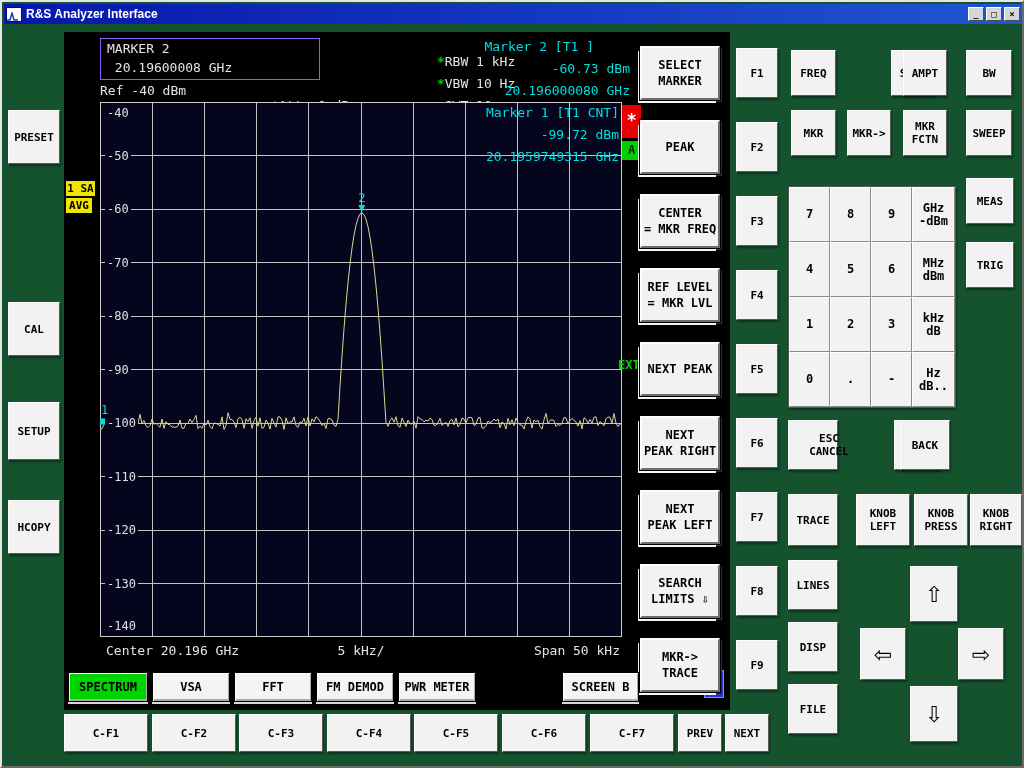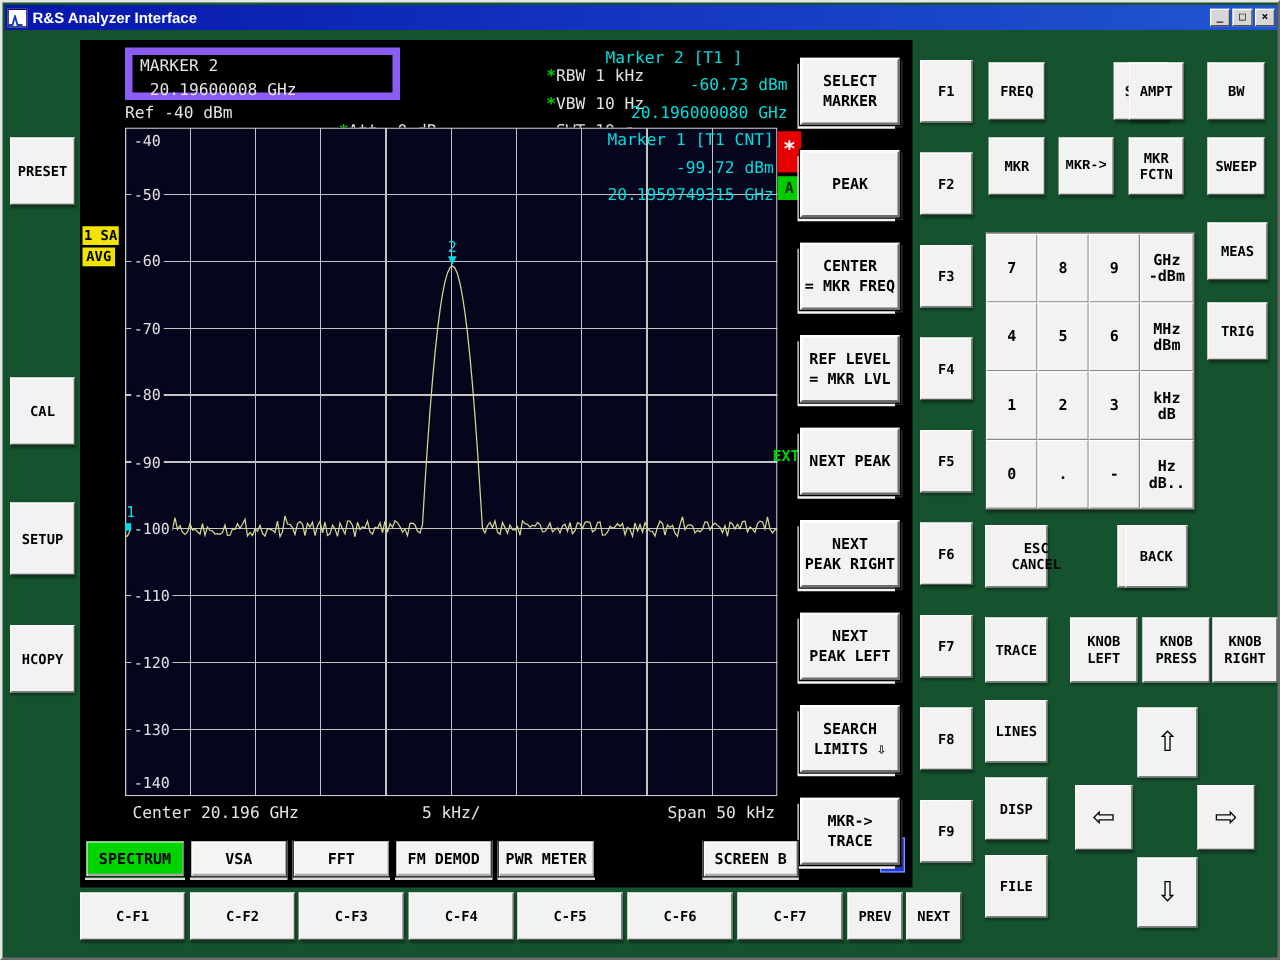--- a/index.html
+++ b/index.html
@@ -13,21 +13,21 @@
         font:bold 9px/12px "DejaVu Sans Mono",monospace;text-align:center;margin-left:2px;color:#000;box-sizing:border-box;}
   #winbtns{margin-left:auto;display:flex;}
   #appicon{width:14px;height:13px;background:#fff;border:1px solid #0a0a60;display:block;}
 
   #blackpanel{position:absolute;left:62px;top:30px;width:666px;height:678px;background:#000;}
 
   .disp-text{position:absolute;color:#e4e4e4;font:13px/15px "DejaVu Sans Mono",monospace;white-space:pre;}
   .cyan{color:#00dede;}
   .star{color:#00d000;font-weight:bold;}
   .star.hidden{visibility:hidden;}
-  #markerbox{position:absolute;left:98px;top:36px;width:220px;height:42px;border:6px solid #8b5cf6;box-sizing:border-box;}
+  #markerbox{position:absolute;left:98px;top:36px;width:220px;height:42px;border:1px solid #8b5cf6;box-sizing:border-box;}
 
   .badge{position:absolute;font:bold 11px/15px "DejaVu Sans Mono",monospace;text-align:center;}
   .badge.yellow{background:#f0e400;color:#000;}
   #frozenbadge{position:absolute;left:620px;top:103px;width:19px;height:33px;background:#e80000;color:#fff;
         font:bold 17px/31px "DejaVu Sans Mono",monospace;text-align:center;}
   #screenbadge{position:absolute;left:620px;top:139px;width:19px;height:19px;background:#00cc00;color:#002800;
         font:bold 12px/18px "DejaVu Sans Mono",monospace;text-align:center;}
   #extlabel{position:absolute;left:616px;top:356px;color:#00d000;font:bold 12px/14px "DejaVu Sans Mono",monospace;}
 
   .ylabel{position:absolute;color:#e0e0e0;background:#05051e;font:12px/14px "DejaVu Sans Mono",monospace;padding:0 2px;}
@@ -204,21 +204,21 @@
     <div class="tab" style="left: 150px; top: 670px; width: 78px; height: 30px;">VSA</div>
     <div class="tab" style="left: 232px; top: 670px; width: 78px; height: 30px;">FFT</div>
     <div class="tab" style="left: 314px; top: 670px; width: 78px; height: 30px;">FM DEMOD</div>
     <div class="tab" style="left: 396px; top: 670px; width: 78px; height: 30px;">PWR METER</div>
     <div class="tab" style="left: 560px; top: 670px; width: 77px; height: 30px;">SCREEN B</div>
     <div class="key" style="left: 789px; top: 48px; width: 45px; height: 46px;">FREQ</div>
     <div class="key" style="left: 845px; top: 48px; width: 44px; height: 46px; margin-left: 44px;">SPAN</div>
     <div class="key" style="left: 901px; top: 48px; width: 44px; height: 46px;">AMPT</div>
     <div class="key" style="left: 964px; top: 48px; width: 46px; height: 46px;">BW</div>
     <div class="key" style="left: 789px; top: 108px; width: 45px; height: 46px;">MKR</div>
-    <div class="key" style="left: 845px; top: 108px; width: 44px; height: 46px; font-family: Liberation Mono, monospace;">MKR-&gt;</div>
+    <div class="key" style="left: 845px; top: 108px; width: 44px; height: 46px;">MKR-&gt;</div>
     <div class="key" style="left: 901px; top: 108px; width: 44px; height: 46px;">MKR
 FCTN</div>
     <div class="key" style="left: 964px; top: 108px; width: 46px; height: 46px;">SWEEP</div>
     <div class="key" style="left: 964px; top: 176px; width: 48px; height: 46px;">MEAS</div>
     <div class="key" style="left: 964px; top: 240px; width: 48px; height: 46px;">TRIG</div>
     <div class="key" style="left: 786px; top: 418px; width: 50px; height: 50px; padding-left: 32px;">ESC
 CANCEL</div>
     <div class="key" style="left: 844px; top: 418px; width: 46px; height: 50px; margin-left: 48px;">ENTER</div>
     <div class="key" style="left: 898px; top: 418px; width: 50px; height: 50px;">BACK</div>
     <div class="key" style="left: 786px; top: 492px; width: 50px; height: 52px;">TRACE</div>

